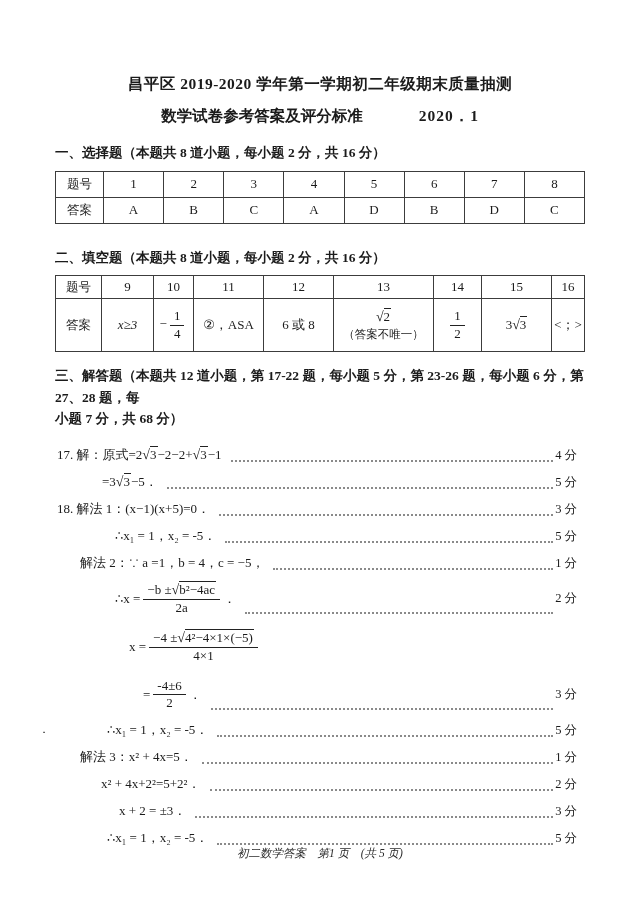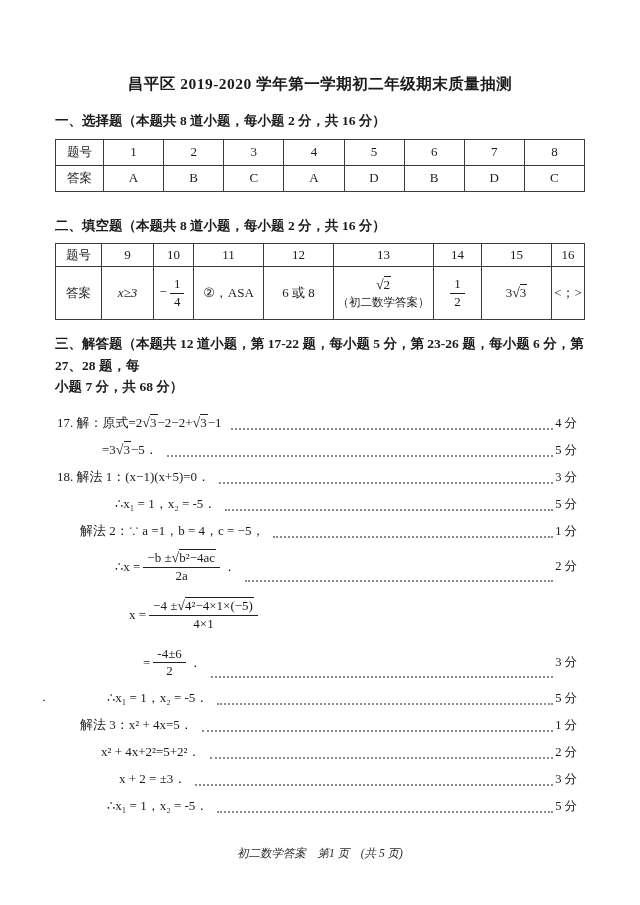--- a/index.html
+++ b/index.html
@@ -73,20 +73,23 @@
     text-align:center; font-size:11.5px; color:#2a2a2a;font-style:italic;
   }
 </style>
 </head>
 <body>
 
 <div class="page">
 
   <div class="titles">
     <div class="title-main">昌平区 2019-2020 学年第一学期初二年级期末质量抽测</div>
+    <div class="title-row2">
+      <span>数学试卷参考答案及评分标准</span><span class="date">2020．1</span>
+    </div>
   </div>
 
   <div class="content">
 
     <div class="sec-heading sec1">一、选择题（本题共 8 道小题，每小题 2 分，共 16 分）</div>
 
     <table class="t-choice">
       <colgroup>
           <col style="width:48px">
           <col>
@@ -156,21 +159,21 @@
         <td>
           <span>−</span><span class="frac">
                 <span class="num">1</span>
                 <span class="den">4</span>
               </span>
         </td>
         <td><span>②，ASA</span></td>
         <td><span>6 或 8</span></td>
         <td>
           <span class="sqrt"><span class="rt">√</span><span class="rad">2</span></span>
-          <span class="cellnote">（初二数学答案）</span>
+          <span class="cellnote">（答案不唯一）</span>
         </td>
         <td>
           <span class="frac">
                 <span class="num">1</span>
                 <span class="den">2</span>
               </span>
         </td>
         <td>
           <span>3</span><span class="sqrt"><span class="rt">√</span><span class="rad">3</span></span>
         </td>

